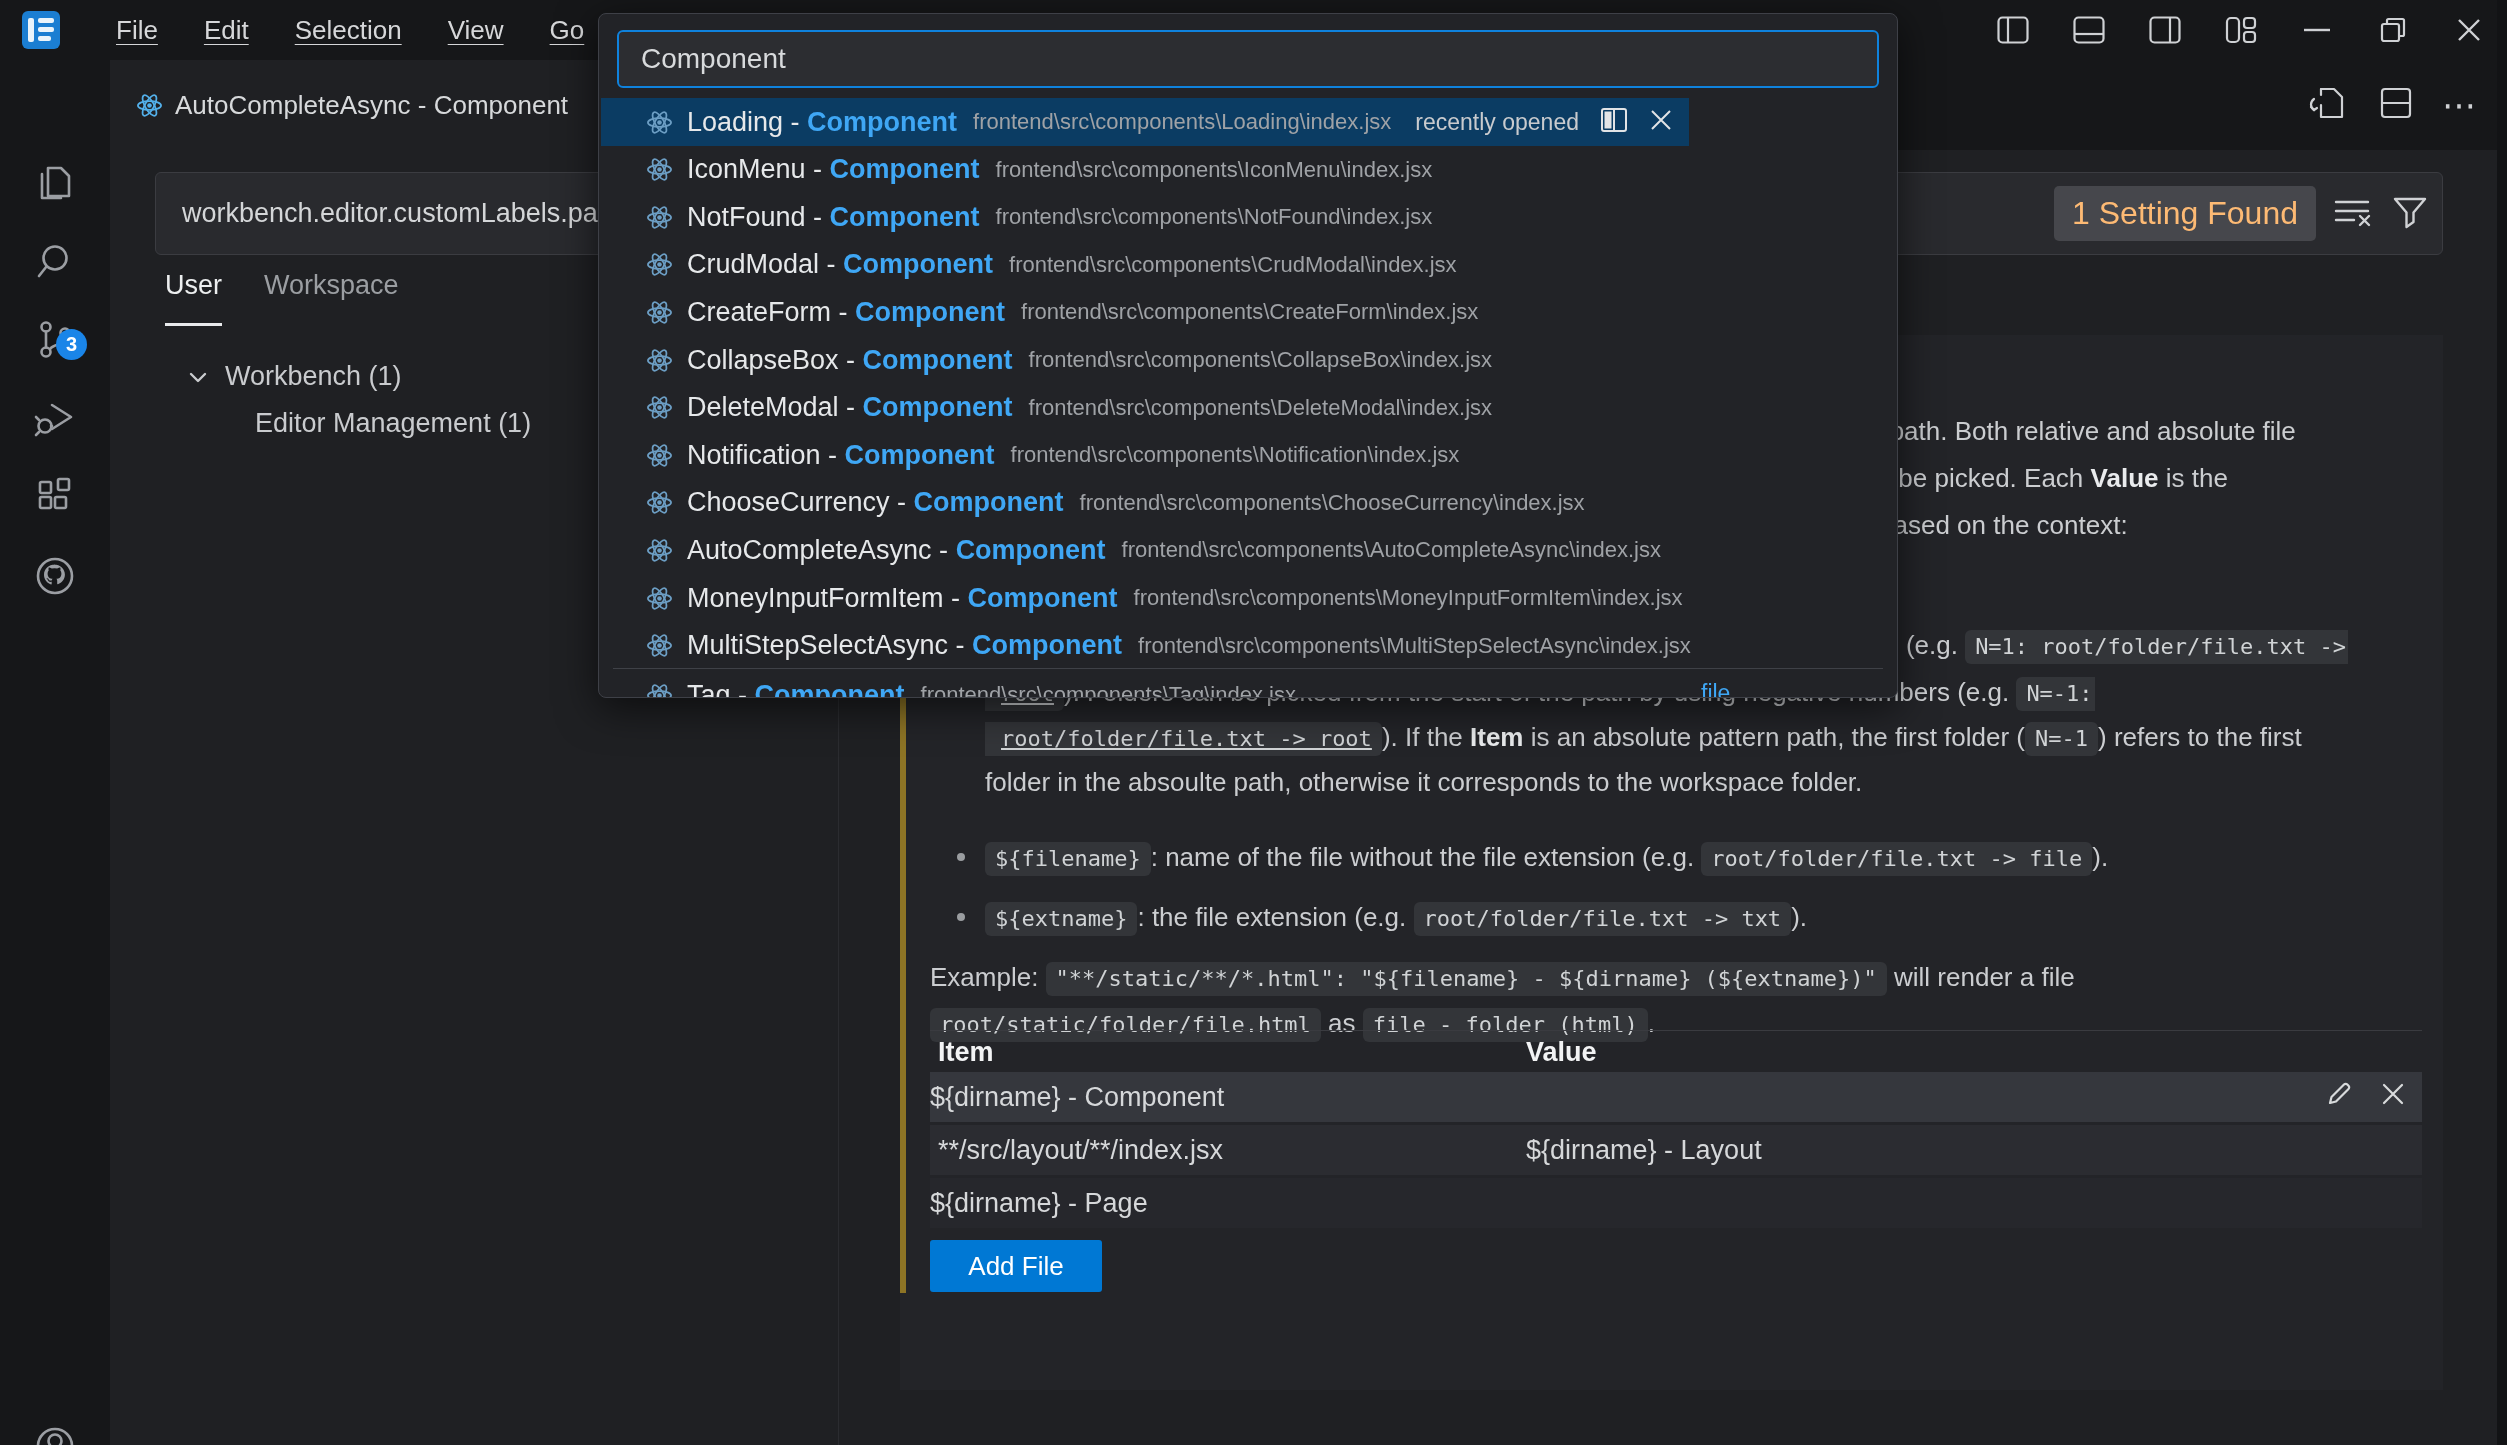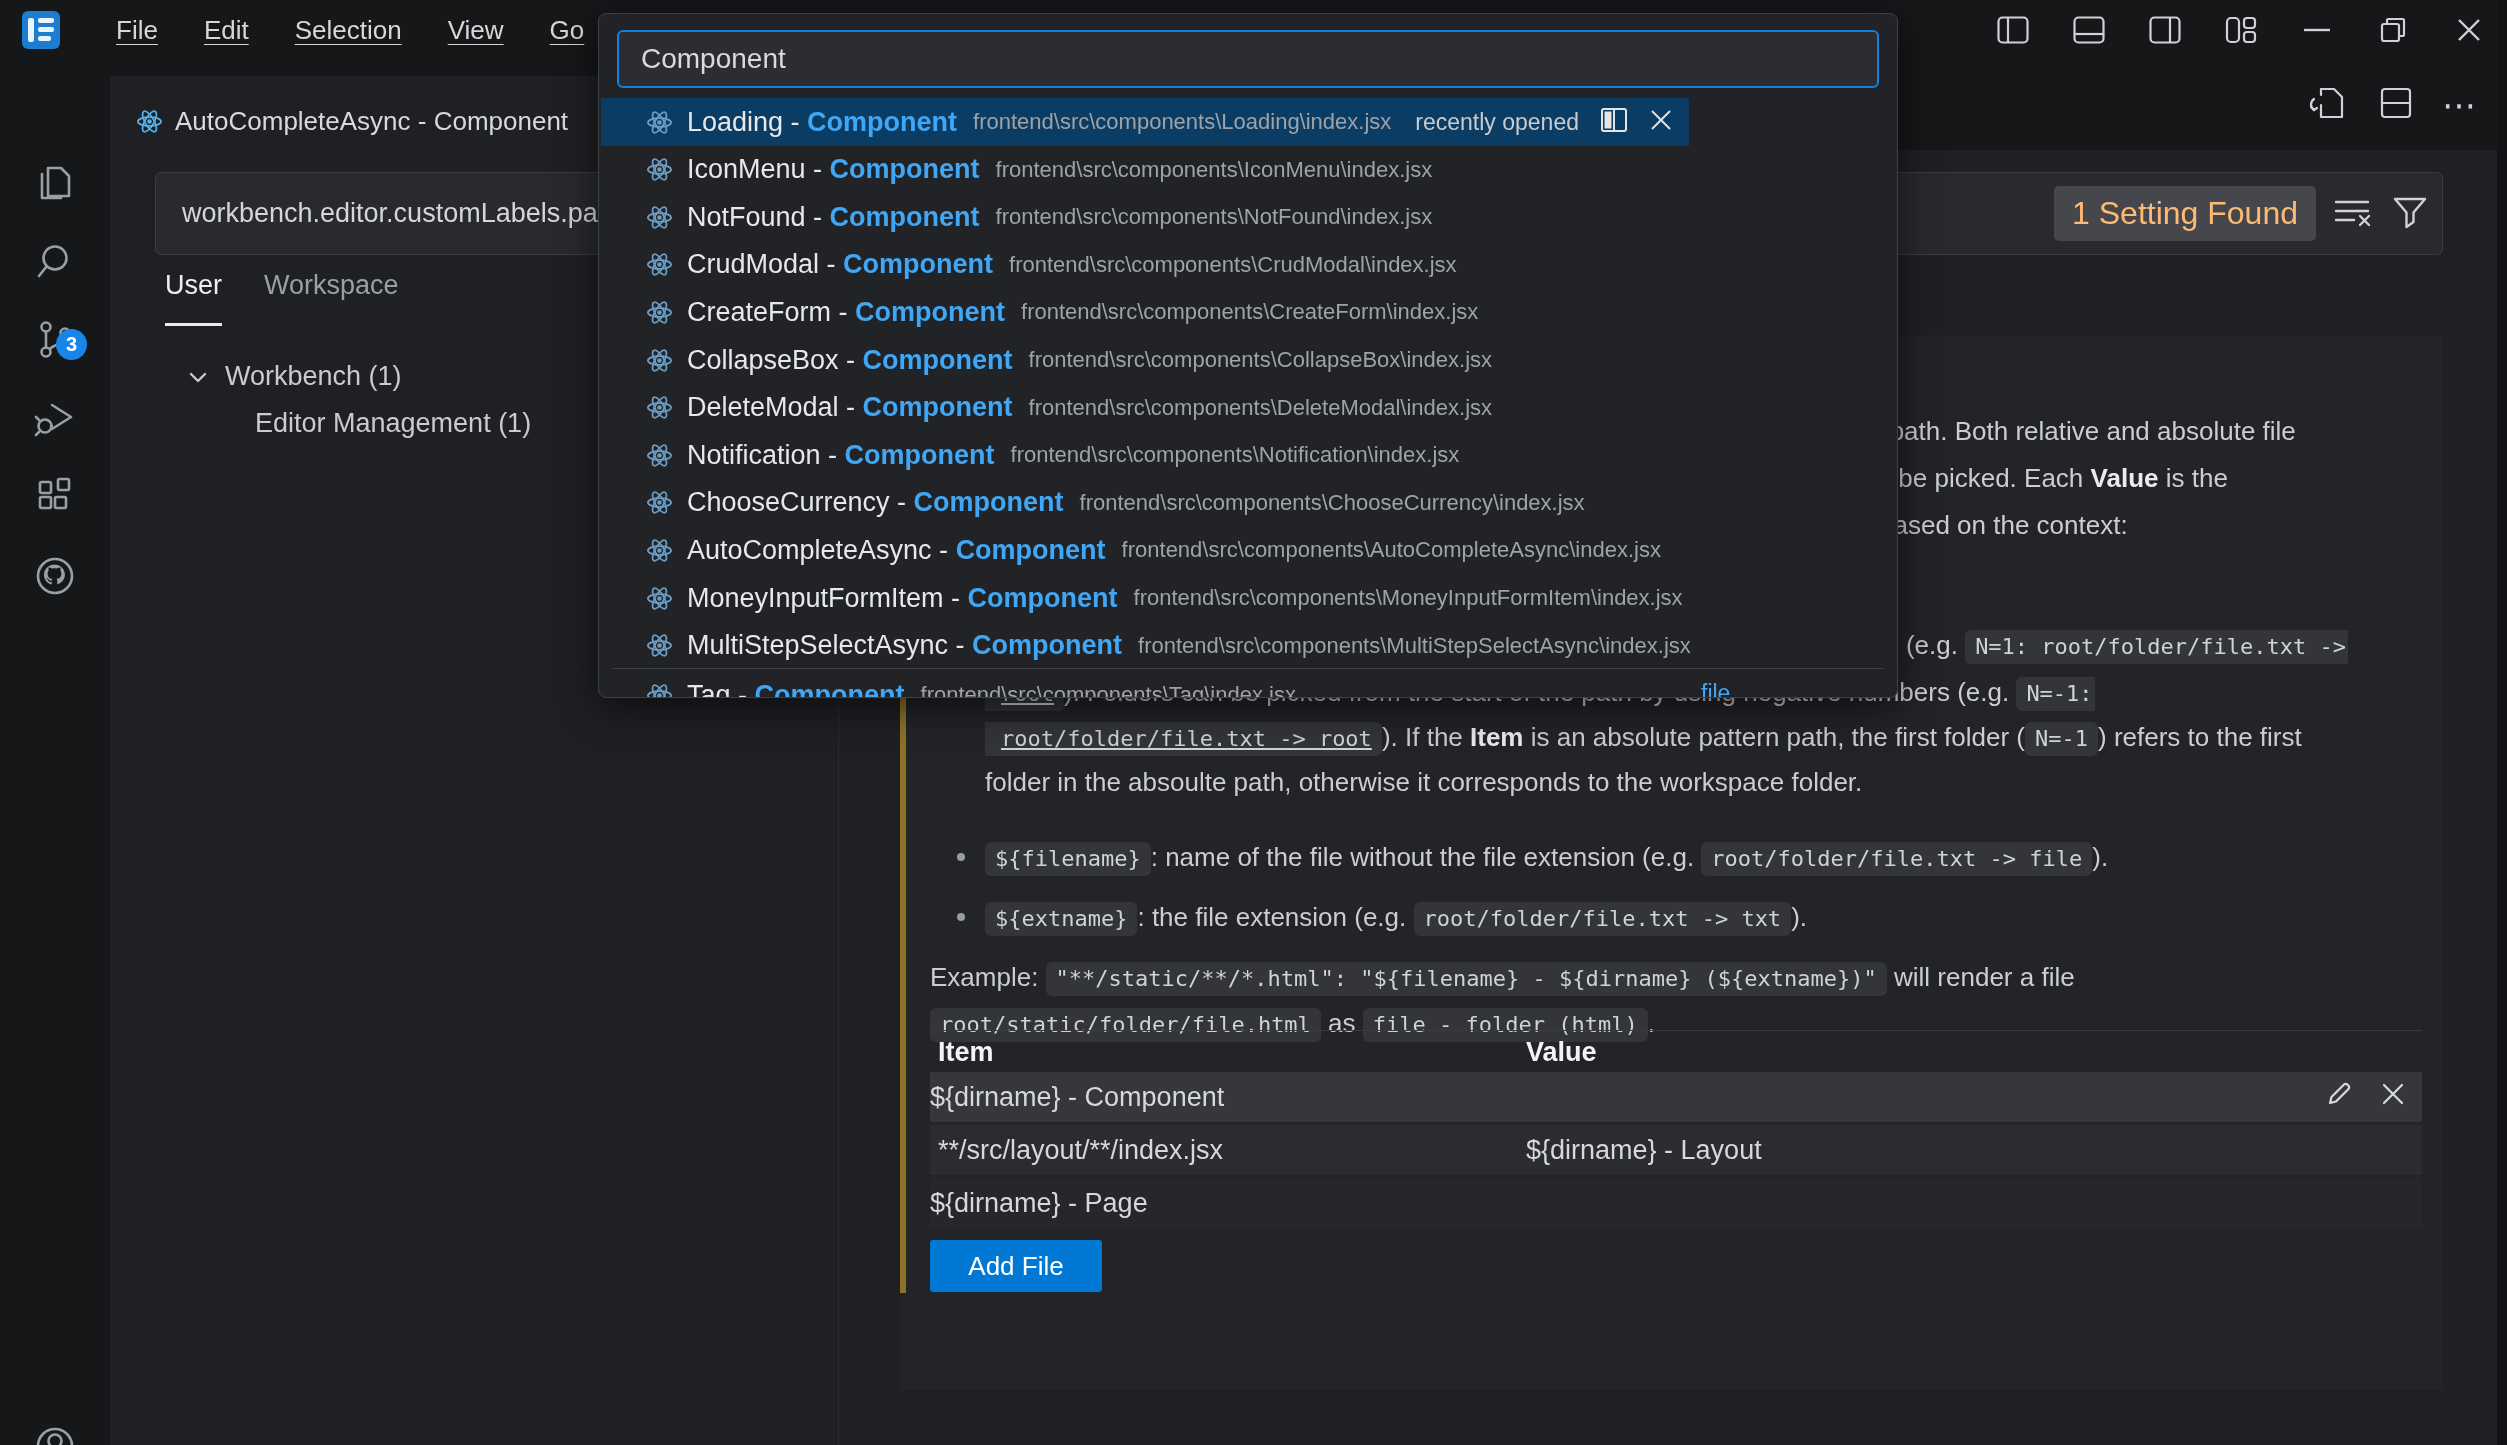--- a/index.html
+++ b/index.html
@@ -17,21 +17,21 @@
   .win-ic{width:76px;height:60px;display:flex;align-items:center;justify-content:center;color:#cfd1d4;}
   .win-ic svg{display:block;}
   
   #activitybar{left:0;top:60px;width:110px;height:1385px;background:#161719;}
   .act-item{position:absolute;left:0;width:110px;height:78px;display:flex;align-items:center;justify-content:center;}
   .act-item svg{stroke:#9b9ea3;fill:none;stroke-width:2.6;stroke-linecap:round;stroke-linejoin:round;}
   #scm-badge{position:absolute;left:56px;top:28px;width:31px;height:31px;border-radius:50%;background:#1a85e8;
              color:#fff;font-size:20px;display:flex;align-items:center;justify-content:center;font-weight:bold;}
   
   #tabstrip{left:110px;top:60px;width:2397px;height:90px;background:#161719;}
-  #active-tab{position:absolute;left:0;top:16px;width:630px;height:90px;background:#1f2023;display:flex;align-items:center;padding-left:26px;box-sizing:border-box;border-right:6px solid #c2410c;}
+  #active-tab{position:absolute;left:0;top:0;width:630px;height:90px;background:#1f2023;display:flex;align-items:center;padding-left:26px;box-sizing:border-box;border-right:6px solid #c2410c;}
   #tab-title{font-size:26px;color:#d7d9db;margin-left:12px;white-space:nowrap;}
   #editor-actions{position:absolute;right:28px;top:0;height:90px;display:flex;align-items:center;gap:26px;color:#cfd1d4;}
   #editor-actions svg{stroke:#cfd1d4;fill:none;stroke-width:2.2;stroke-linecap:round;stroke-linejoin:round;}
   
   #search-box{left:155px;top:172px;width:2288px;height:83px;background:#292a2e;border:1px solid #3b3c41;border-radius:6px;box-sizing:border-box;display:flex;align-items:center;}
   #search-text{font-size:27px;color:#d4d6d8;margin-left:26px;white-space:nowrap;overflow:hidden;}
   #search-controls{position:absolute;right:12px;top:0;height:81px;display:flex;align-items:center;gap:16px;}
   #results-badge{background:#46474c;color:#fdba74;font-size:32px;padding:9px 18px;border-radius:5px;white-space:nowrap;}
   #search-controls svg{stroke:#d0d2d5;fill:none;stroke-width:2.4;stroke-linecap:round;stroke-linejoin:round;}
   #scope-tabs{left:165px;top:270px;height:52px;display:flex;gap:42px;}

